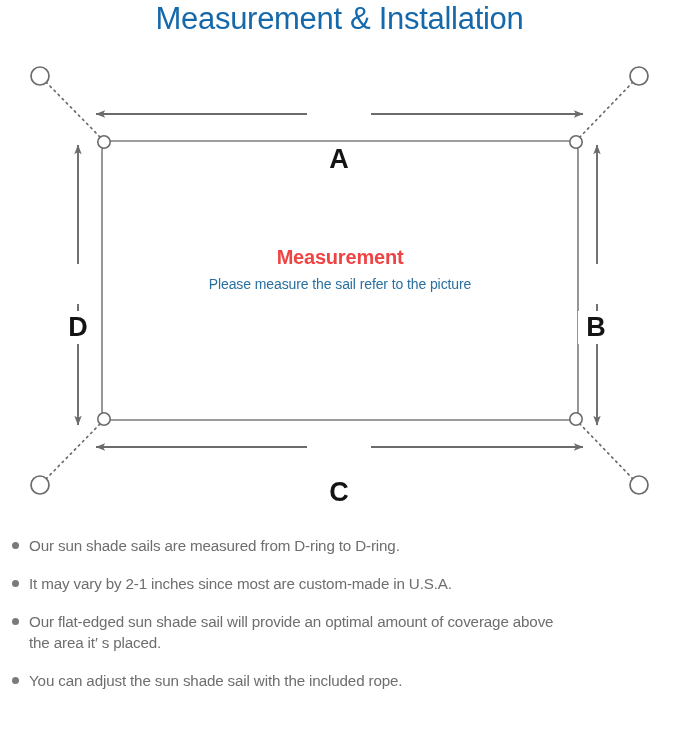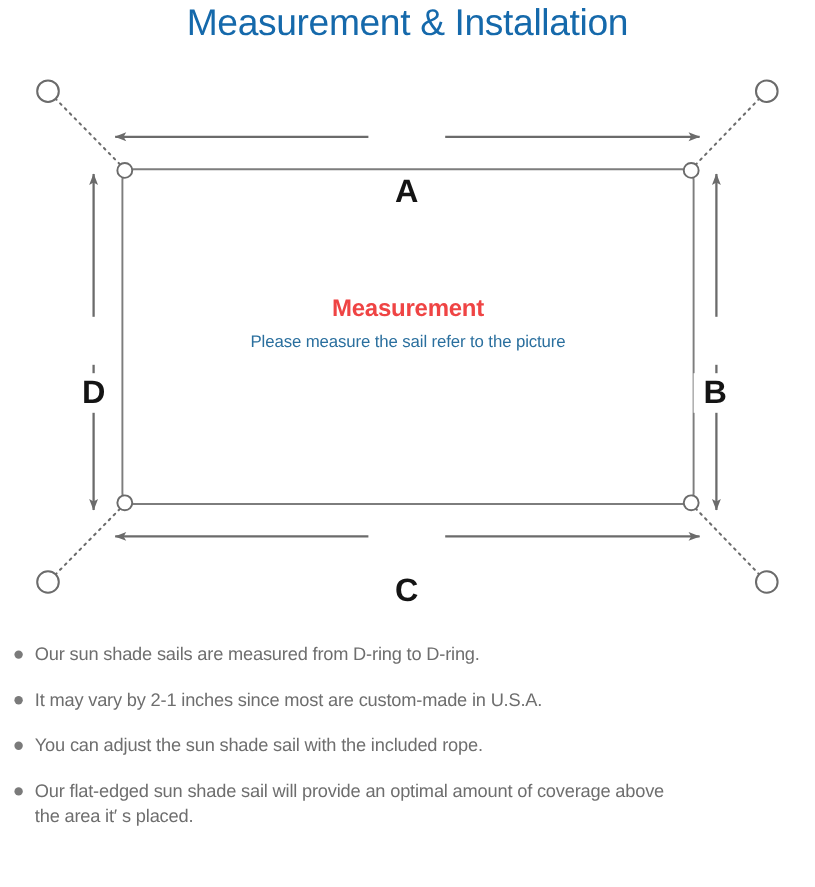--- a/index.html
+++ b/index.html
@@ -186,19 +186,19 @@
   <div class="note-item">
     <span class="note-bullet"></span>
     <span>Our sun shade sails are measured from D-ring to D-ring.</span>
   </div>
   <div class="note-item">
     <span class="note-bullet"></span>
     <span>It may vary by 2-1 inches since most are custom-made in U.S.A.</span>
   </div>
   <div class="note-item">
     <span class="note-bullet"></span>
+    <span>Our flat-edged sun shade sail will provide an optimal amount of coverage above the area it′ s placed.</span>
+  </div>
+  <div class="note-item">
+    <span class="note-bullet"></span>
     <span>You can adjust the sun shade sail with the included rope.</span>
   </div>
-  <div class="note-item">
-    <span class="note-bullet"></span>
-    <span>Our flat-edged sun shade sail will provide an optimal amount of coverage above the area it′ s placed.</span>
-  </div>
 </div>
 
 </body></html>

